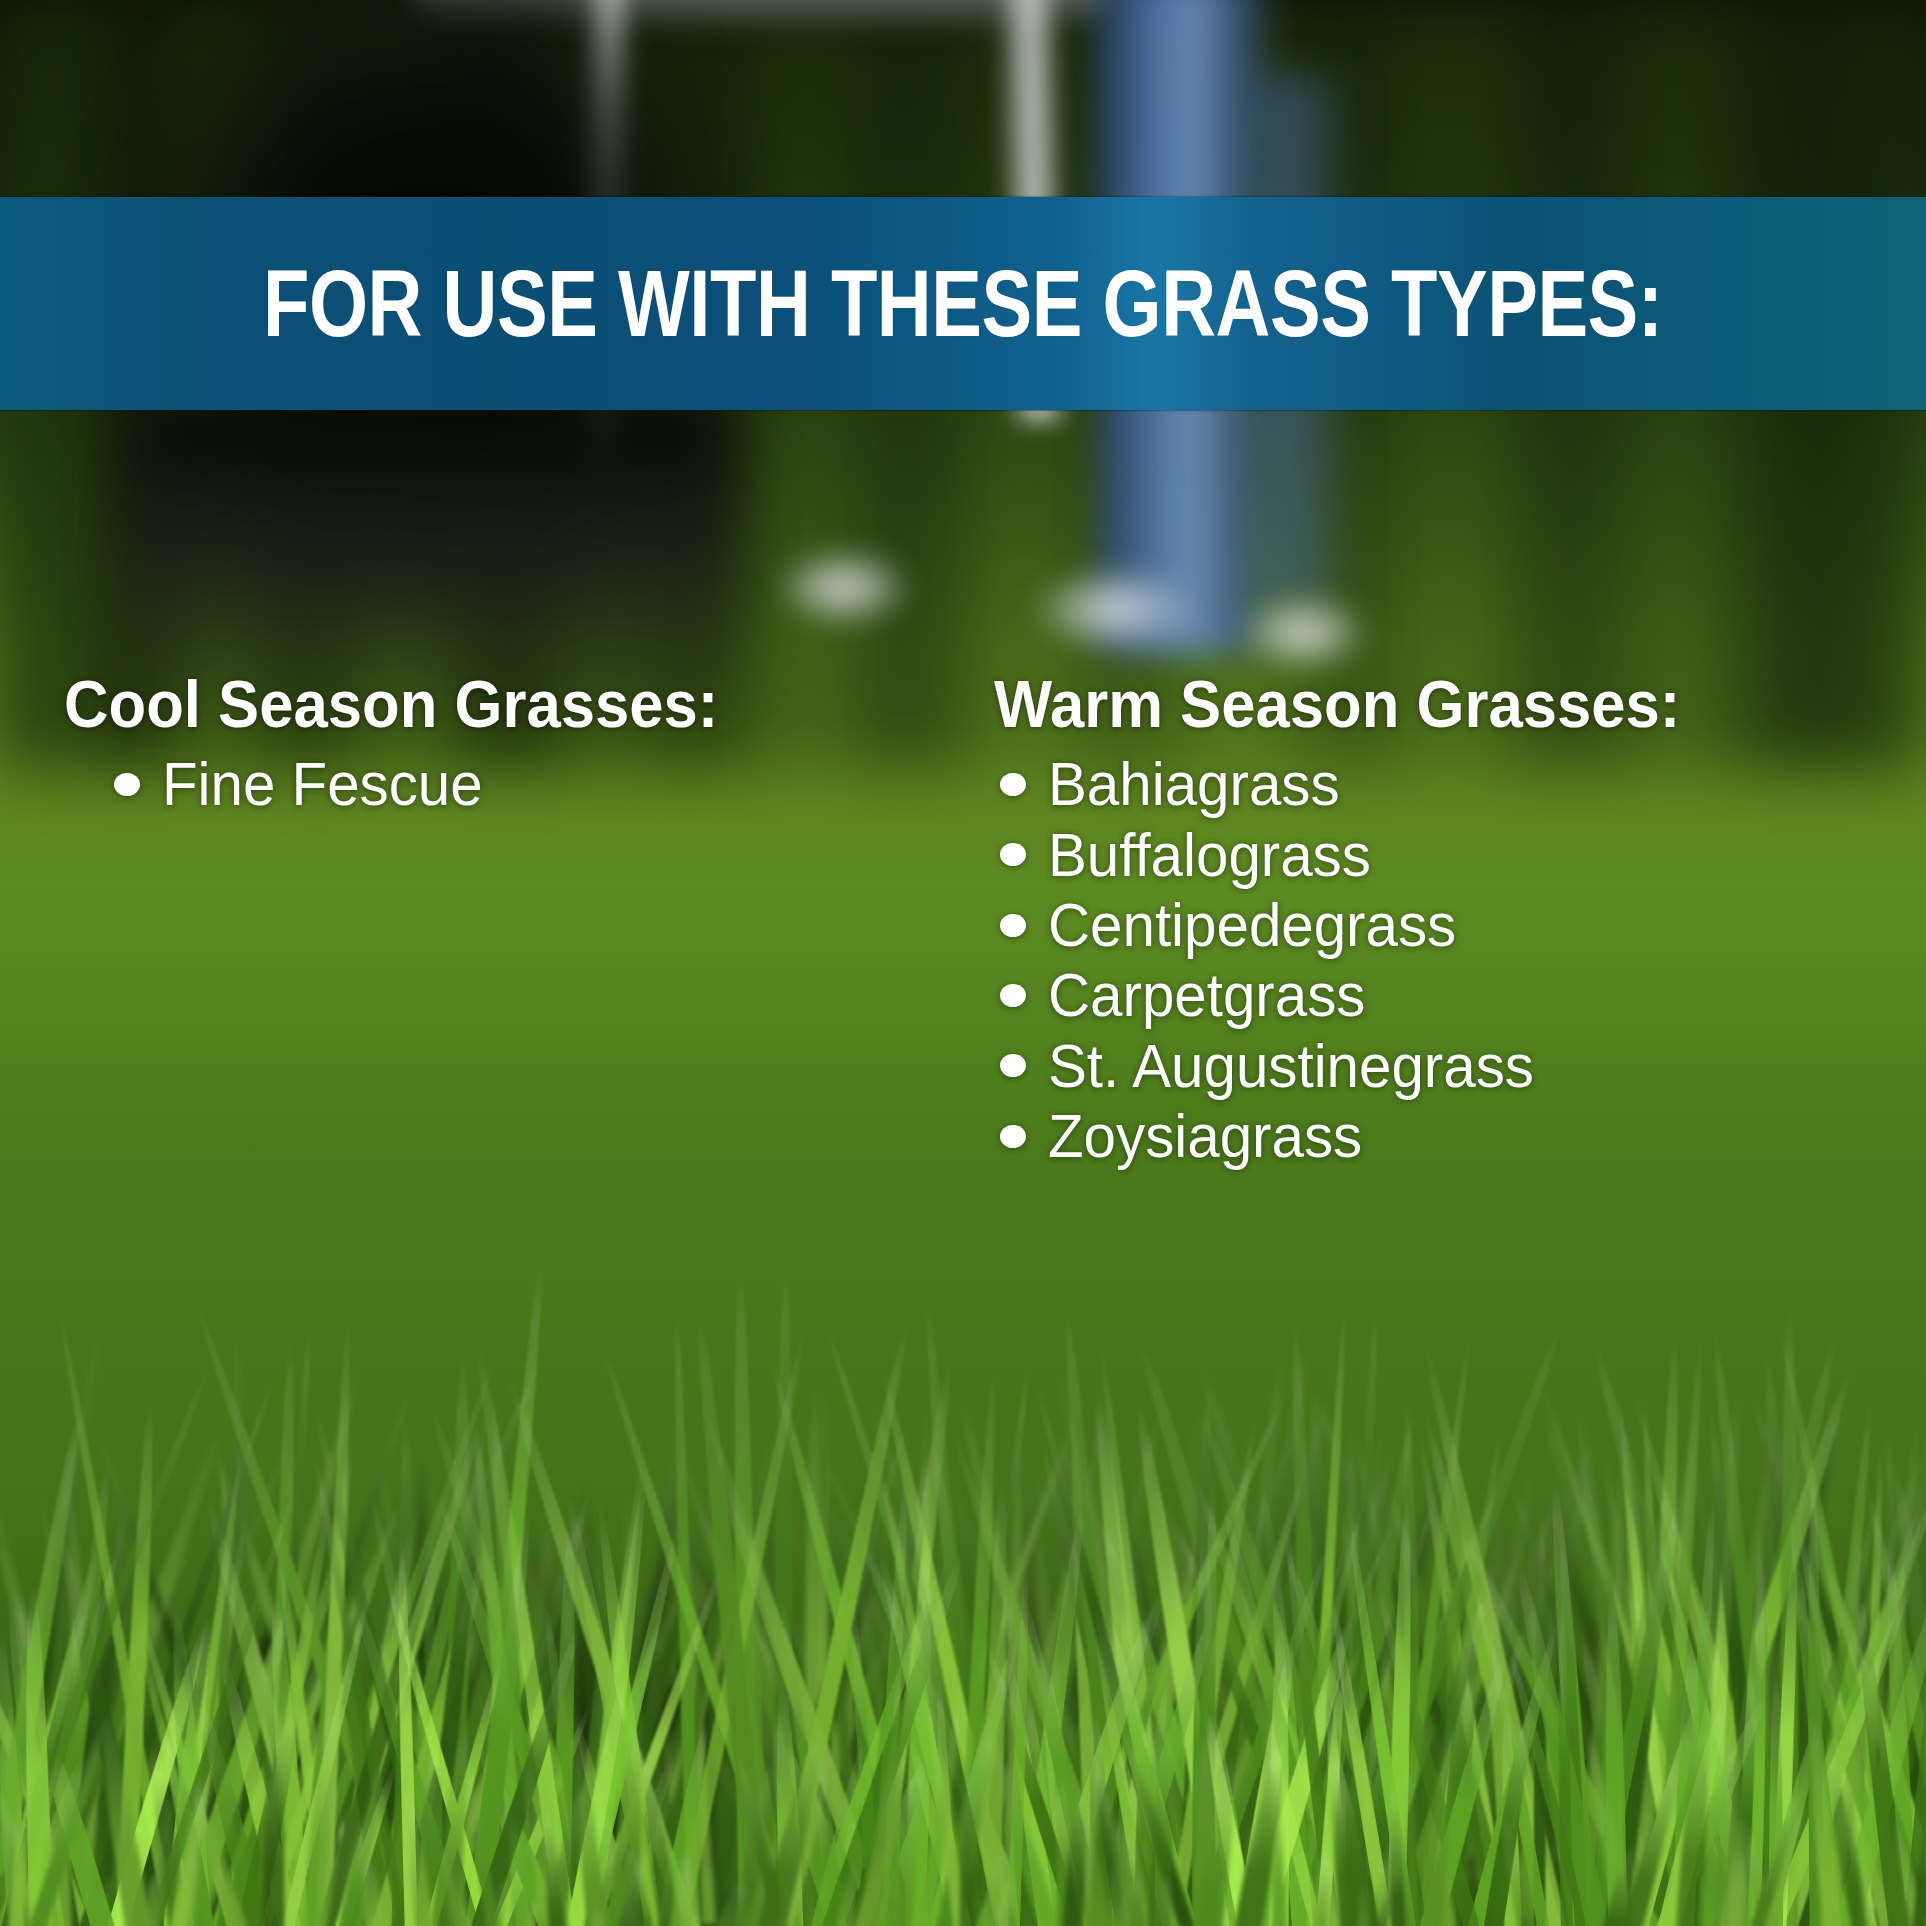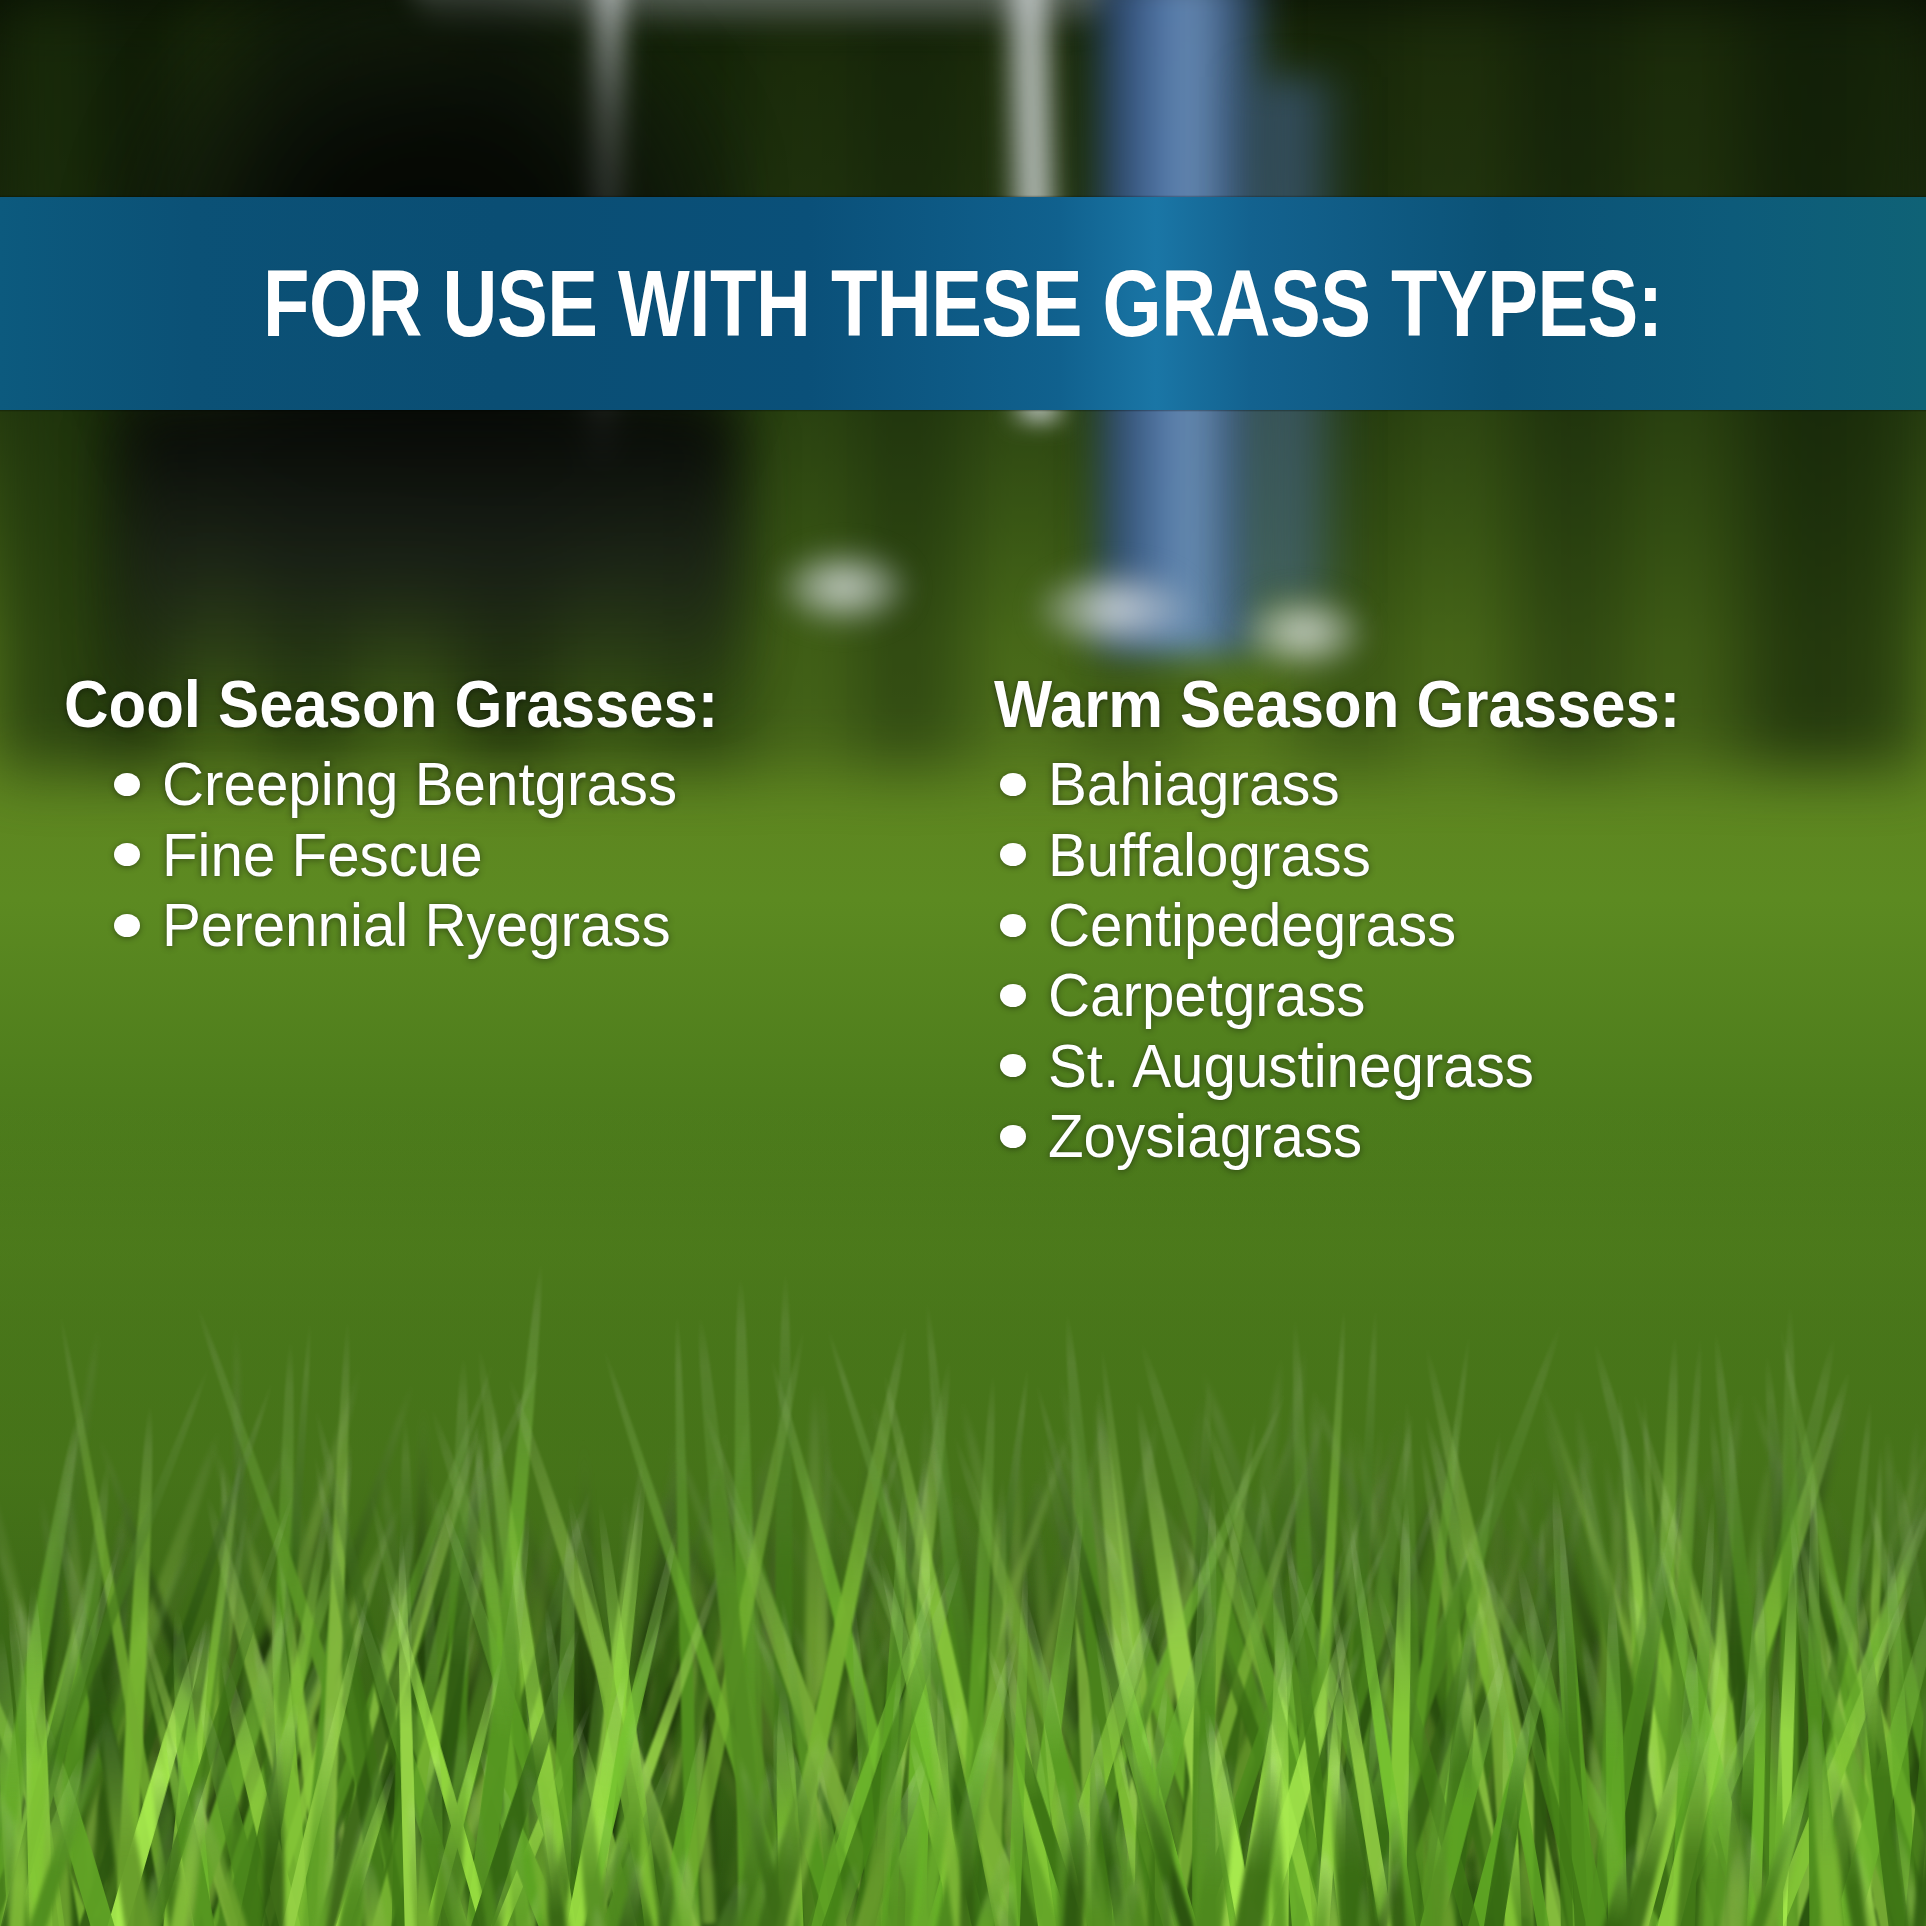--- a/index.html
+++ b/index.html
@@ -967,29 +967,21 @@
     <div id="banner-title">FOR USE WITH THESE GRASS TYPES:</div>
   </div>
 
   <div id="columns">
 
     <div class="column cool">
       <div class="col-heading">Cool Season Grasses:</div>
       <ul class="grass-list">
         <li>
             <span class="bullet"></span>
-            <span class="label">Creeping Bentgrass</span>
-          </li>
-        <li>
-            <span class="bullet"></span>
             <span class="label">Fine Fescue</span>
-          </li>
-        <li>
-            <span class="bullet"></span>
-            <span class="label">Perennial Ryegrass</span>
           </li>
       </ul>
     </div>
 
     <div class="column warm">
       <div class="col-heading">Warm Season Grasses:</div>
       <ul class="grass-list">
         <li>
             <span class="bullet"></span>
             <span class="label">Bahiagrass</span>

